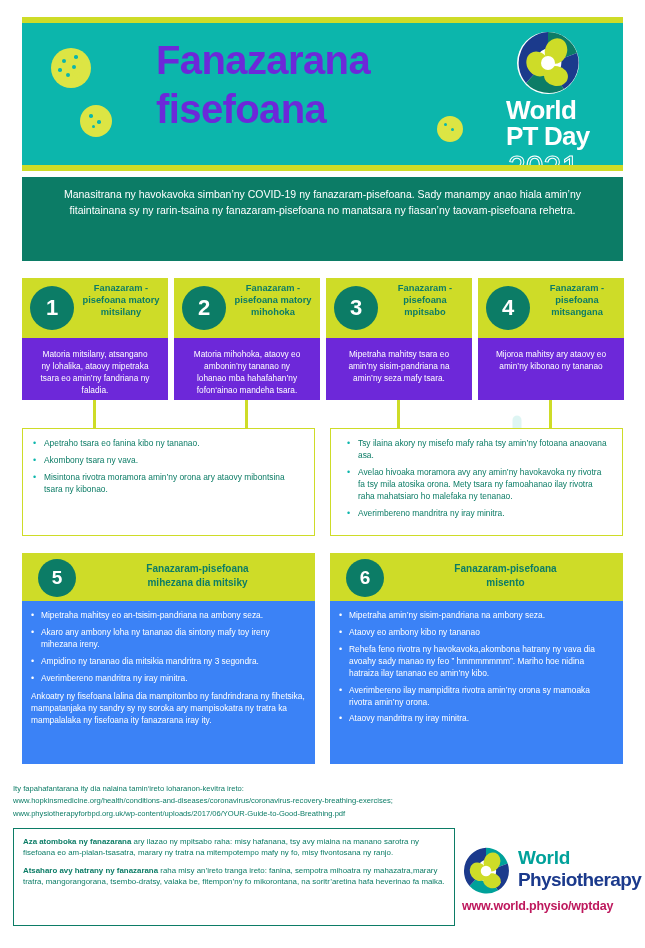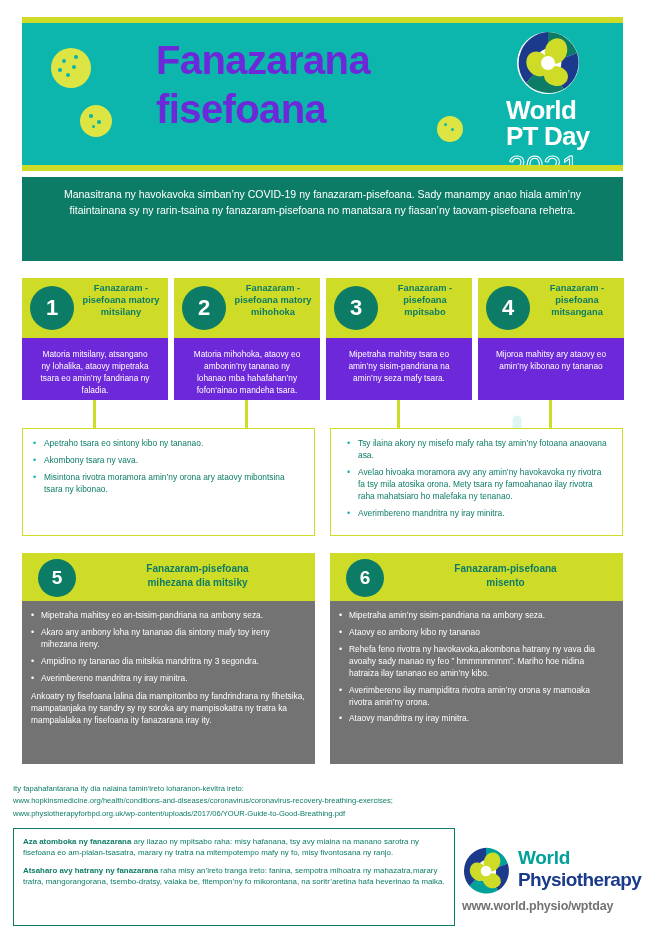--- a/index.html
+++ b/index.html
@@ -104,21 +104,21 @@
   .card2-head { height:48px; background:#CEDC28; position:relative; }
   .card2-num {
     position:absolute; left:16px; top:6px; width:38px; height:38px; border-radius:50%;
     background:#0C7C66; color:#ffffff; font-size:19px; font-weight:bold;
     display:flex; align-items:center; justify-content:center;
   }
   .card2-title {
     position:absolute; left:66px; top:9px; right:8px;
     color:#0C7C66; font-size:10px; font-weight:bold; line-height:1.4; text-align:center;
   }
-  .card2-body { background:#737373; color:#ffffff; padding:9px 10px 9px 9px; }
+  .card2-body { background:#3b82f6; color:#ffffff; padding:9px 10px 9px 9px; }
   .card2-body ul { list-style:none; }
   .card2-body li { position:relative; padding-left:10px; margin-bottom:5px; font-size:8.4px; line-height:1.42; }
   .card2-body li:before { content:"\2022"; position:absolute; left:0; top:-1px; font-size:9px; }
   .card2-note { font-size:8.4px; line-height:1.45; margin-top:2px; }
   #card2-5 { left:22px; }  #card2-5 .card2-body { height:163px; }
   #card2-6 { left:330px; } #card2-6 .card2-body { height:163px; }
 
   
   #sources {
     position:absolute; left:13px; top:783px; width:520px;
@@ -132,21 +132,21 @@
     color:#0C7C66; font-size:7.9px; line-height:1.43;
   }
   #warning-box p { margin-bottom:6px; }
   #warning-box b { font-weight:bold; }
 
   
   #wp-logo { position:absolute; left:462px; top:845px; width:172px; height:82px; }
   #wp-mark { position:absolute; left:0; top:2px; width:48px; height:48px; }
   #wp-word-world  { position:absolute; left:56px; top:2px;  color:#00A19A; font-size:19px; font-weight:bold; letter-spacing:-0.3px; }
   #wp-word-physio { position:absolute; left:56px; top:24px; color:#1B3A8C; font-size:19px; font-weight:bold; letter-spacing:-0.6px; }
-  #wp-url { position:absolute; left:0; top:54px; color:#737373; font-size:12.5px; font-weight:bold; letter-spacing:-0.2px; }
+  #wp-url { position:absolute; left:0; top:54px; color:#be185d; font-size:12.5px; font-weight:bold; letter-spacing:-0.2px; }
 
   
   #lungs-watermark { position:absolute; left:430px; top:412px; width:175px; height:140px; opacity:0.13; }
 </style>
 </head>
 <body>
 
 <div id="header-rule-top" class="header-rule"></div>
 <div id="header-band">
 
@@ -267,21 +267,21 @@
   <div class="card4-body">Mijoroa mahitsy ary ataovy eo amin’ny kibonao ny tananao</div>
 </div>
 
 <div class="stem" style="left:93px;  top:400px; height:28px;"></div>
 <div class="stem" style="left:245px; top:400px; height:28px;"></div>
 <div class="stem" style="left:397px; top:400px; height:28px;"></div>
 <div class="stem" style="left:549px; top:400px; height:28px;"></div>
 
 <div class="bulletbox" id="bullets-left">
   <ul>
-    <li>Apetraho tsara eo sintony kibo ny tananao.</li>
+    <li>Apetraho tsara eo fanina kibo ny tananao.</li>
     <li>Akombony tsara ny vava.</li>
     <li>Misintona rivotra moramora amin’ny orona ary ataovy mibontsina tsara ny kibonao.</li>
   </ul>
 </div>
 <div class="bulletbox" id="bullets-right">
   <ul>
     <li>Tsy ilaina akory ny misefo mafy raha tsy amin’ny fotoana anaovana asa.</li>
     <li>Avelao hivoaka moramora avy any amin’ny havokavoka ny rivotra fa tsy mila atosika orona. Mety tsara ny famoahanao ilay rivotra raha mahatsiaro ho malefaka ny tenanao.</li>
     <li>Averimbereno mandritra ny iray minitra.</li>
   </ul>

